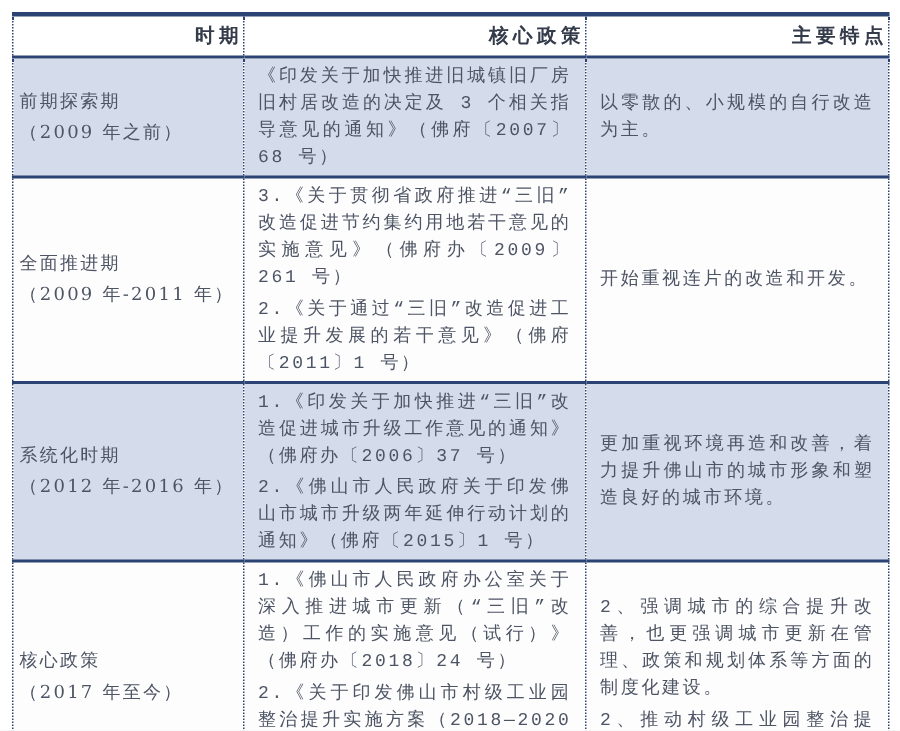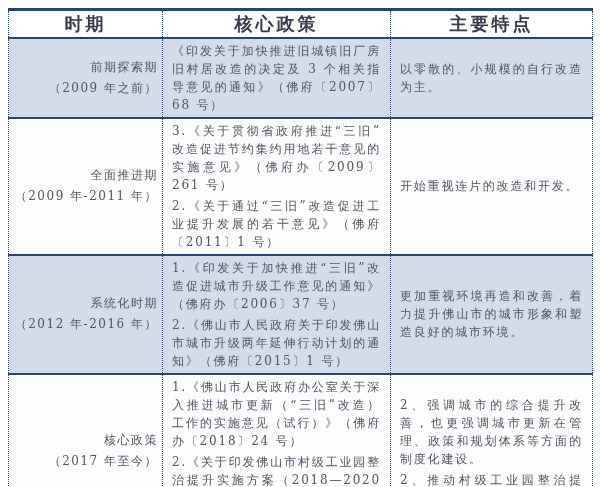--- a/index.html
+++ b/index.html
@@ -38,47 +38,47 @@
     border-right:1px dotted var(--border);
     vertical-align:middle;
     overflow:hidden;
   }
   th:last-child,td:last-child{border-right:none;}
   thead tr{height:28px;}
   th{
     border-bottom:2px solid var(--border);
     background:var(--page-bg);
     color:var(--header-text);
-    font-size:18px;
+    font-size:13px;
     font-weight:bold;
     letter-spacing:3px;
-    text-align:center;
+    text-align:right;
   }
   tbody td{border-bottom:2px solid var(--border);}
   tbody tr:last-child td{border-bottom:none;}
   tr.tint td{background:var(--row-tint);}
   tr.plain td{background:var(--row-plain);}
   tr.r1{height:68px;}
   tr.r2{height:133px;}
   tr.r3{height:110px;}
   tr.r4{height:131px;}
   td.period-cell{
-    text-align:right;
+    text-align:left;
     letter-spacing:1.5px;
     line-height:21px;
     padding:2px 4px;
     margin-top:32px;
   }
   td.policy-cell,td.feature-cell{
     padding:3px 9px;
     text-align:justify;
     letter-spacing:1.8px;
     line-height:18px;
   }
-  .para{margin:0 0 3px 0;}
+  .para{margin:0 0 3px 0;font-family:Liberation Mono, monospace;}
   .para:last-child{margin-bottom:0;}
 </style>
 </head>
 <body>
 
 <div class="page">
   <table class="policy-table">
     <colgroup>
       <col class="c1">
         <col class="c2">

